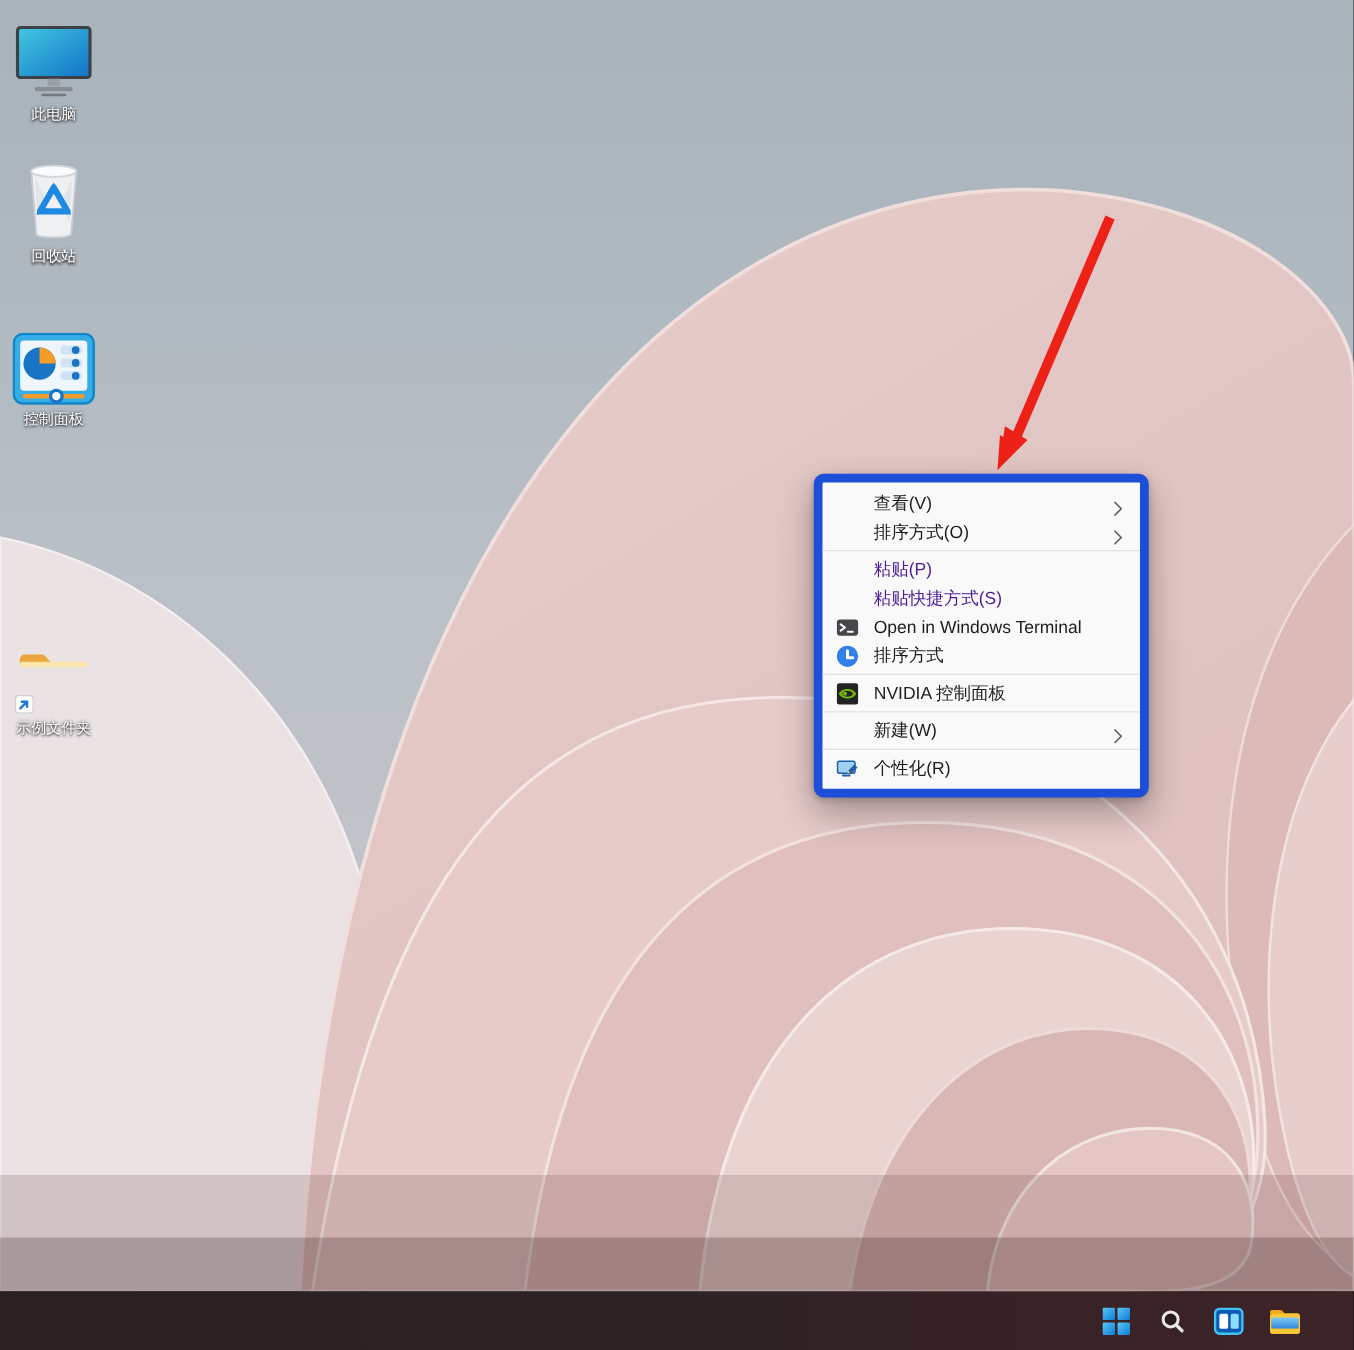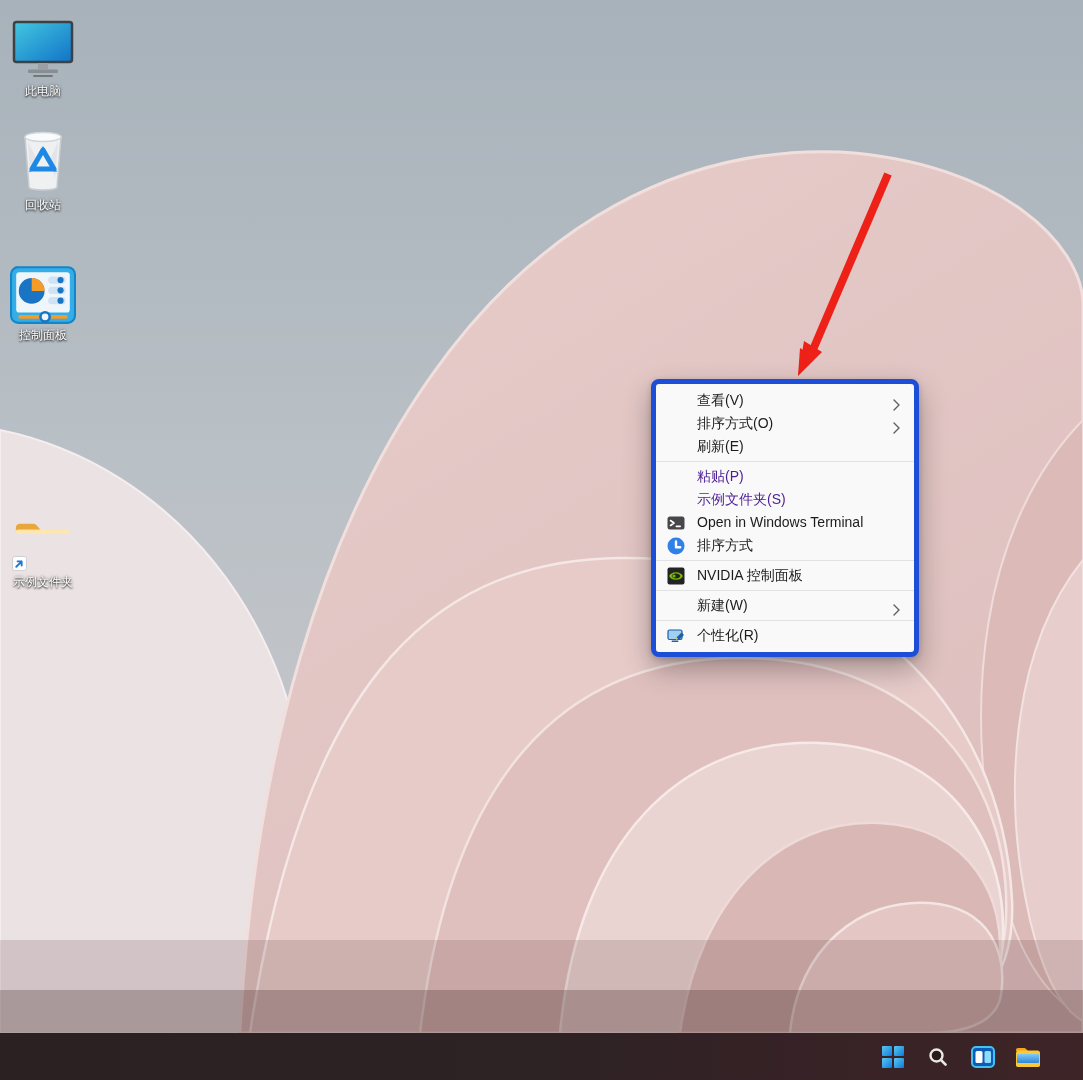--- a/index.html
+++ b/index.html
@@ -13,21 +13,21 @@
 
   
   .desk-icon{position:absolute;left:0;width:86px;text-align:center;cursor:default;}
   .di-art{height:68px;display:flex;align-items:flex-end;justify-content:center;position:relative;}
   .di-label{margin-top:4px;font-size:12px;line-height:1.25;color:#fff;
             text-shadow:0 1px 2px rgba(0,0,0,.9),0 0 3px rgba(0,0,0,.55);}
   .shortcut-badge{position:absolute;left:12px;bottom:0;width:15px;height:15px;display:block;}
 
   
   .context-menu{position:absolute;left:651px;top:379px;width:268px;background:#f9f9f9;
-    border:5px solid #1d4ed8;border-radius:8px;box-shadow:0 12px 28px rgba(0,0,0,.30),0 2px 6px rgba(0,0,0,.18);
+    border:7px solid #1d4ed8;border-radius:8px;box-shadow:0 12px 28px rgba(0,0,0,.30),0 2px 6px rgba(0,0,0,.18);
     padding:5px 0;font-size:14px;color:#1c1c1c;}
   .menu-row{position:relative;height:23px;line-height:23px;padding-left:41px;white-space:nowrap;}
   .menu-row.disabled{color:#4c1d95;}
   .mi-icon{position:absolute;left:11px;top:50%;transform:translateY(-50%);width:18px;height:18px;}
   .mi-icon svg{display:block;width:18px;height:18px;}
   .mi-chevron{position:absolute;right:14px;top:50%;transform:translateY(-50%);width:7px;height:12px;}
   .menu-sep{height:1px;margin:3px 0;background:#e2e2e2;}
 
   
   .arrow-overlay{position:absolute;left:0;top:0;pointer-events:none;}
@@ -168,32 +168,29 @@
 
       <div class="menu-row">
         <span>排序方式(O)</span>
         <span class="mi-chevron">
           <svg width="7" height="12" viewBox="0 0 7 12">
               <path d="M1 1 L6 6 L1 11" stroke="#5f5f5f" stroke-width="1.4" fill="none" stroke-linecap="round" stroke-linejoin="round"></path>
             </svg>
         </span>
       </div>
 
-      <div class="menu-row">
-        <span>刷新(E)</span>
-      </div>
 
       <div class="menu-sep"></div>
 
       <div class="menu-row disabled">
         <span>粘贴(P)</span>
       </div>
 
       <div class="menu-row disabled">
-        <span>示例文件夹(S)</span>
+        <span>粘贴快捷方式(S)</span>
       </div>
 
       <div class="menu-row">
         <span class="mi-icon">
           <svg viewBox="0 0 18 18">
             <rect x="0.5" y="2.5" width="17" height="13" rx="2.5" fill="#46464b"></rect>
             <path d="M3.5 6.5 L7 9 L3.5 11.5" stroke="#fff" stroke-width="1.6" fill="none" stroke-linecap="round" stroke-linejoin="round"></path>
             <rect x="8.5" y="11.5" width="5.5" height="1.7" rx="0.85" fill="#fff"></rect>
           </svg>
         </span>

